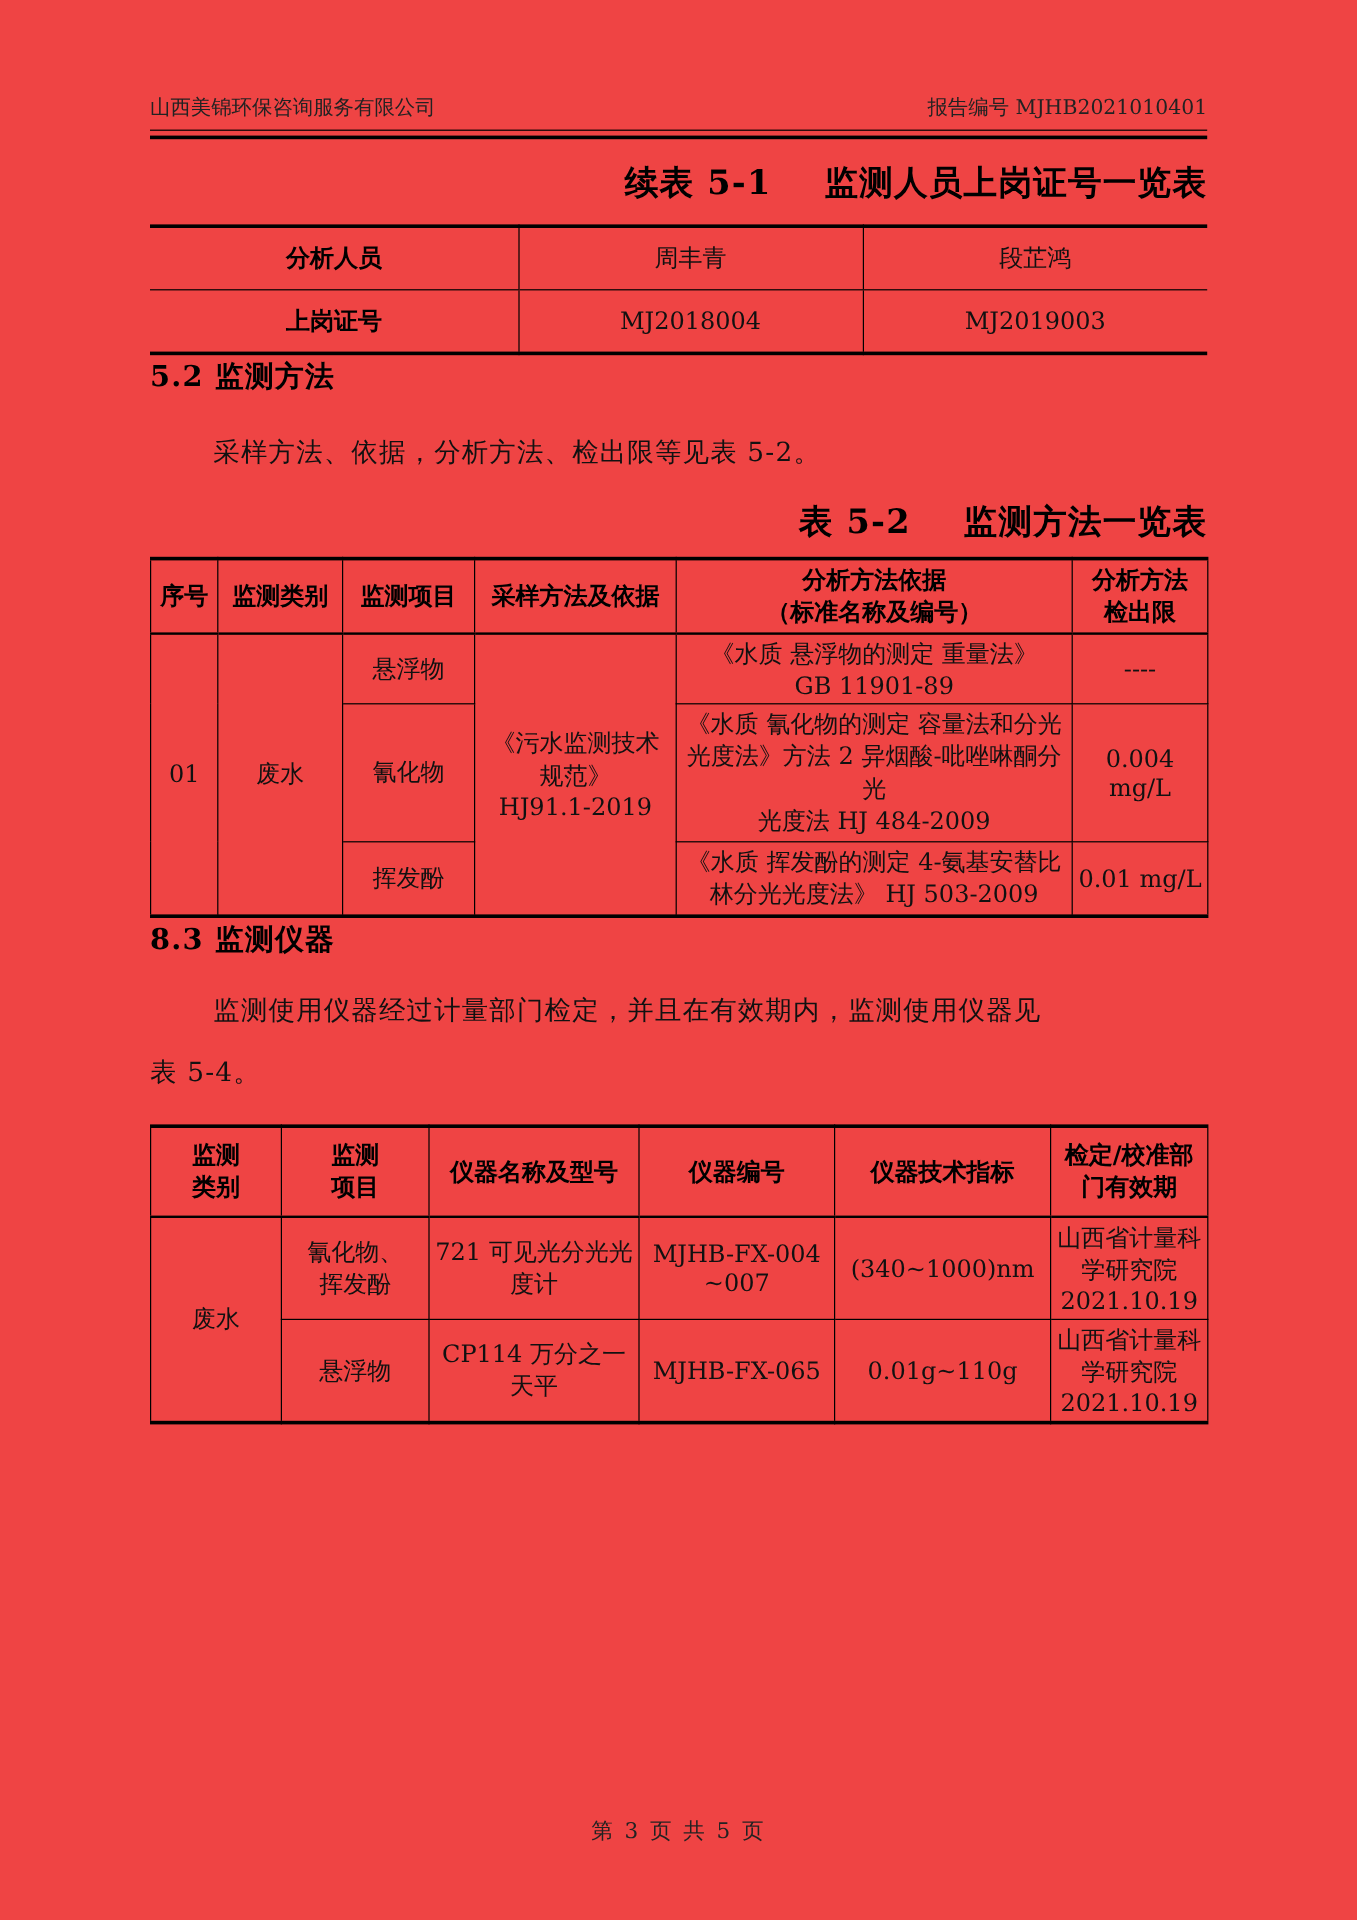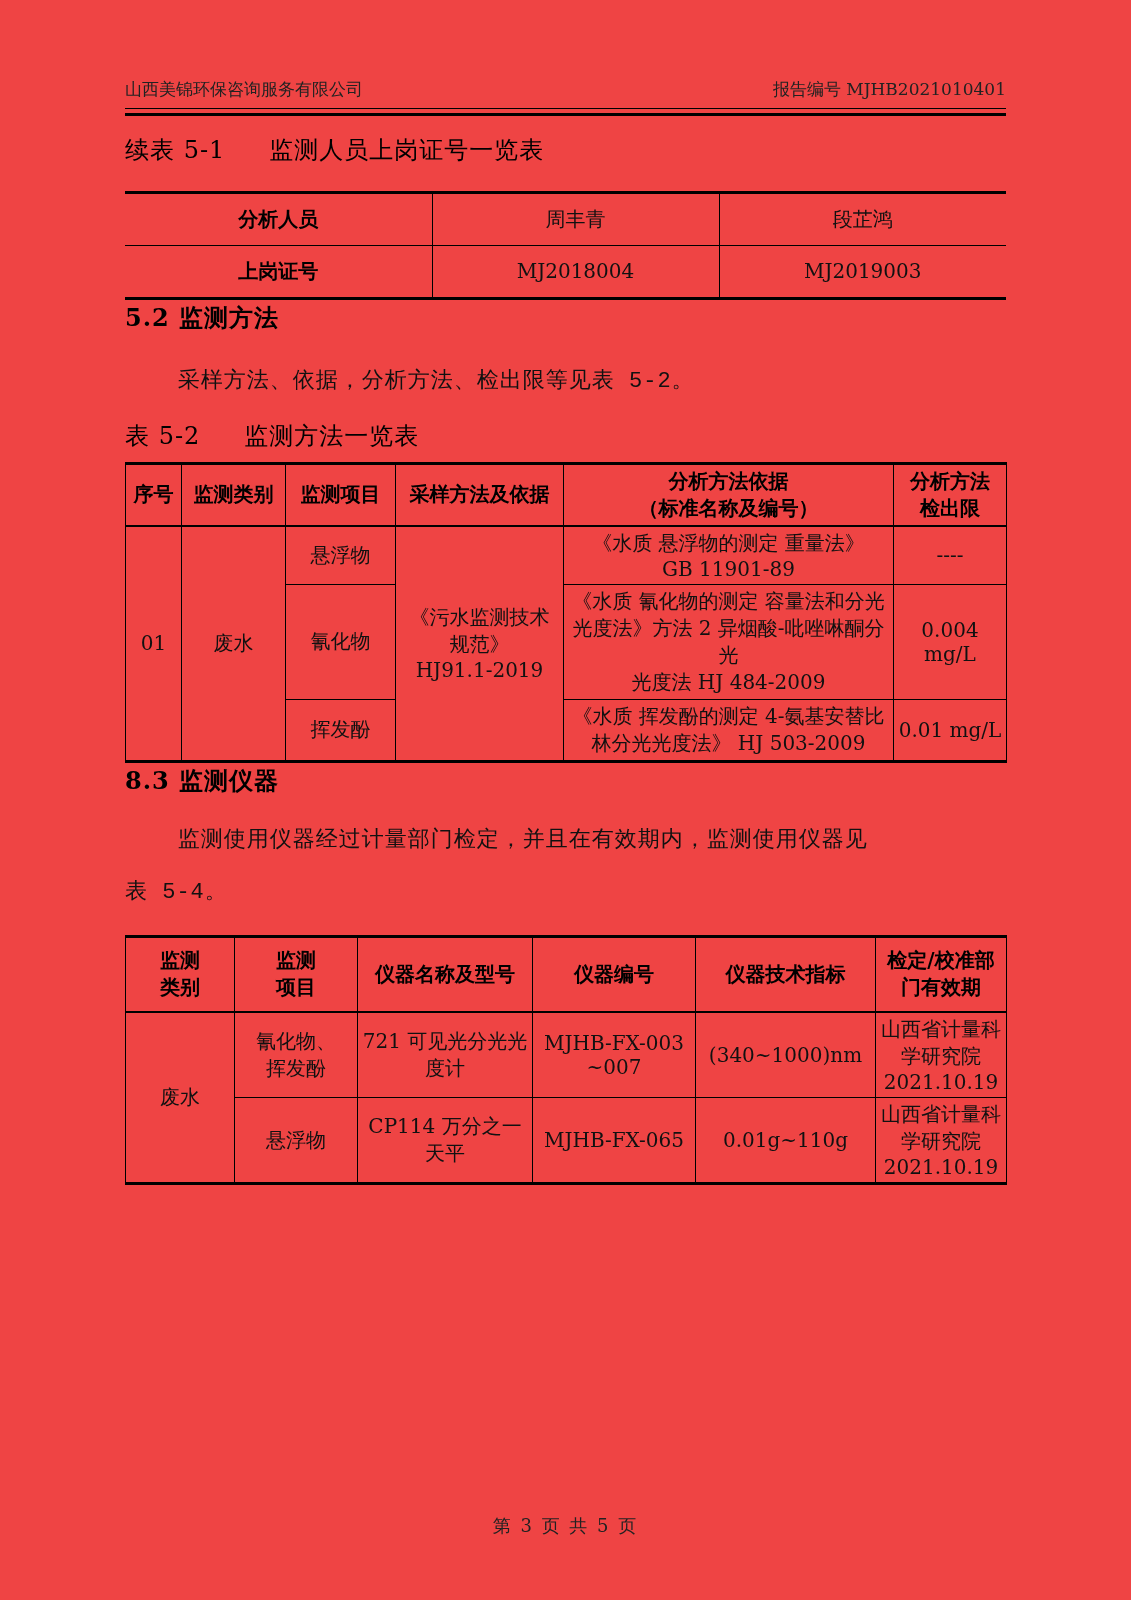--- a/index.html
+++ b/index.html
@@ -19,46 +19,46 @@
   .pg-header {
     padding-top:78px;
     display:flex; justify-content:space-between; align-items:flex-end;
     font-size:17px; color:#222;
   }
   .rule-thin  { margin-top:7px; height:1px;  background:#000; }
   .rule-thick { margin-top:4px; height:2.5px; background:#000; }
 
   
   .tbl-title {
-    text-align:left; font-weight:normal; font-size:24px; color:#000;
+    text-align:right; font-weight:bold; font-size:28px; color:#000;
     letter-spacing:1px;
   }
   .tt-prefix { margin-right:44px; }
   .title-51 { margin-top:18px; }
   .title-52 { margin-top:12px; }
   .title-54 { margin-top:10px; }
 
   
   .sec-heading {
     font-size:24px; font-weight:bold; color:#000; margin-top:2px;
     letter-spacing:1px;
   }
-  .para { font-size:22px; line-height:52px; color:#111;font-family:Liberation Mono, monospace; }
+  .para { font-size:22px; line-height:52px; color:#111; }
   .para-52 { margin-top:22px; text-indent:2.4em; letter-spacing:1px; }
   .para-53 { margin-top:18px; letter-spacing:1px; }
   .para-53 .l1 { display:block; text-indent:2.4em; }
   .para-53 .l2 { display:block; }
 
   
   table { border-collapse:collapse; table-layout:fixed; width:881px; color:#111; }
   td { text-align:center; vertical-align:middle; white-space:pre-line; }
   .th { font-weight:bold; color:#000; }
 
   
-  .t51 { margin-top:25px; border-top:3px solid #000; border-bottom:3px solid #000; font-size:20px; }
+  .t51 { margin-top:15px; border-top:3px solid #000; border-bottom:3px solid #000; font-size:20px; }
   .t51 td { height:53px; }
   .t51 tr:first-child td { border-bottom:1.5px solid #000; }
   .t51 td + td { border-left:1.5px solid #000; }
 
   
   .t52 { margin-top:10px; border-top:3px solid #000; border-bottom:3px solid #000; font-size:20px; }
   .t52 td { border:1px solid #000; padding:3px 2px; }
   .t52 thead td { border-bottom:2px solid #000; height:54px; font-size:20px; }
   .t52 .r1 td { height:56px; }
   .t52 .r2 td { height:84px; }
@@ -198,21 +198,21 @@
 门有效期</td>
         </tr>
       </thead>
       <tbody>
         <tr>
           <td rowspan="2">废水</td>
           <td>氰化物、
 挥发酚</td>
           <td>721 可见光分光光
 度计</td>
-          <td>MJHB-FX-003
+          <td>MJHB-FX-004
 ~007</td>
           <td>(340~1000)nm</td>
           <td>山西省计量科
 学研究院
 2021.10.19</td>
         </tr>
         <tr>
           <td>悬浮物</td>
           <td>CP114 万分之一
 天平</td>

